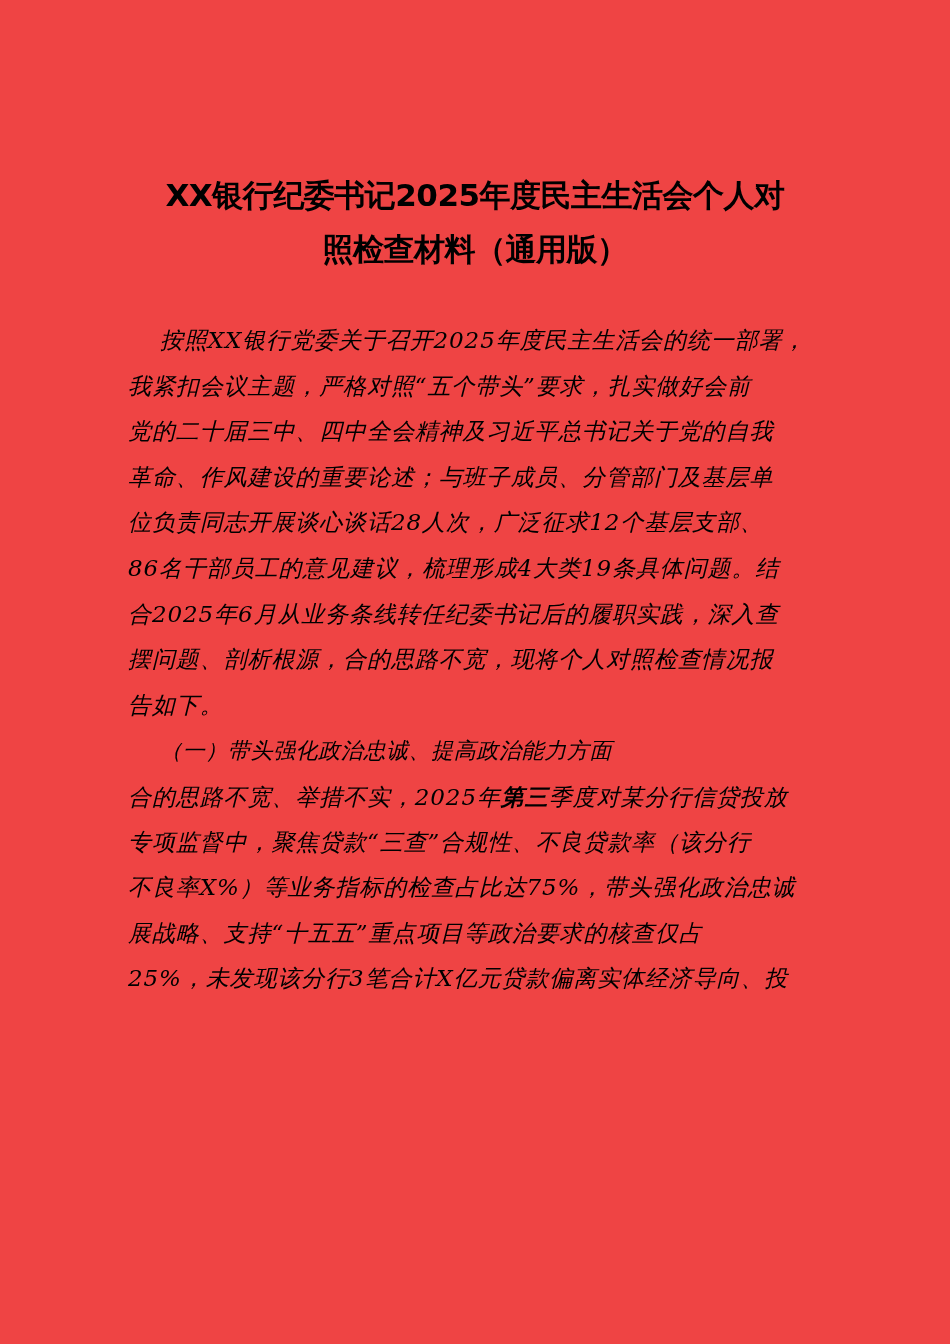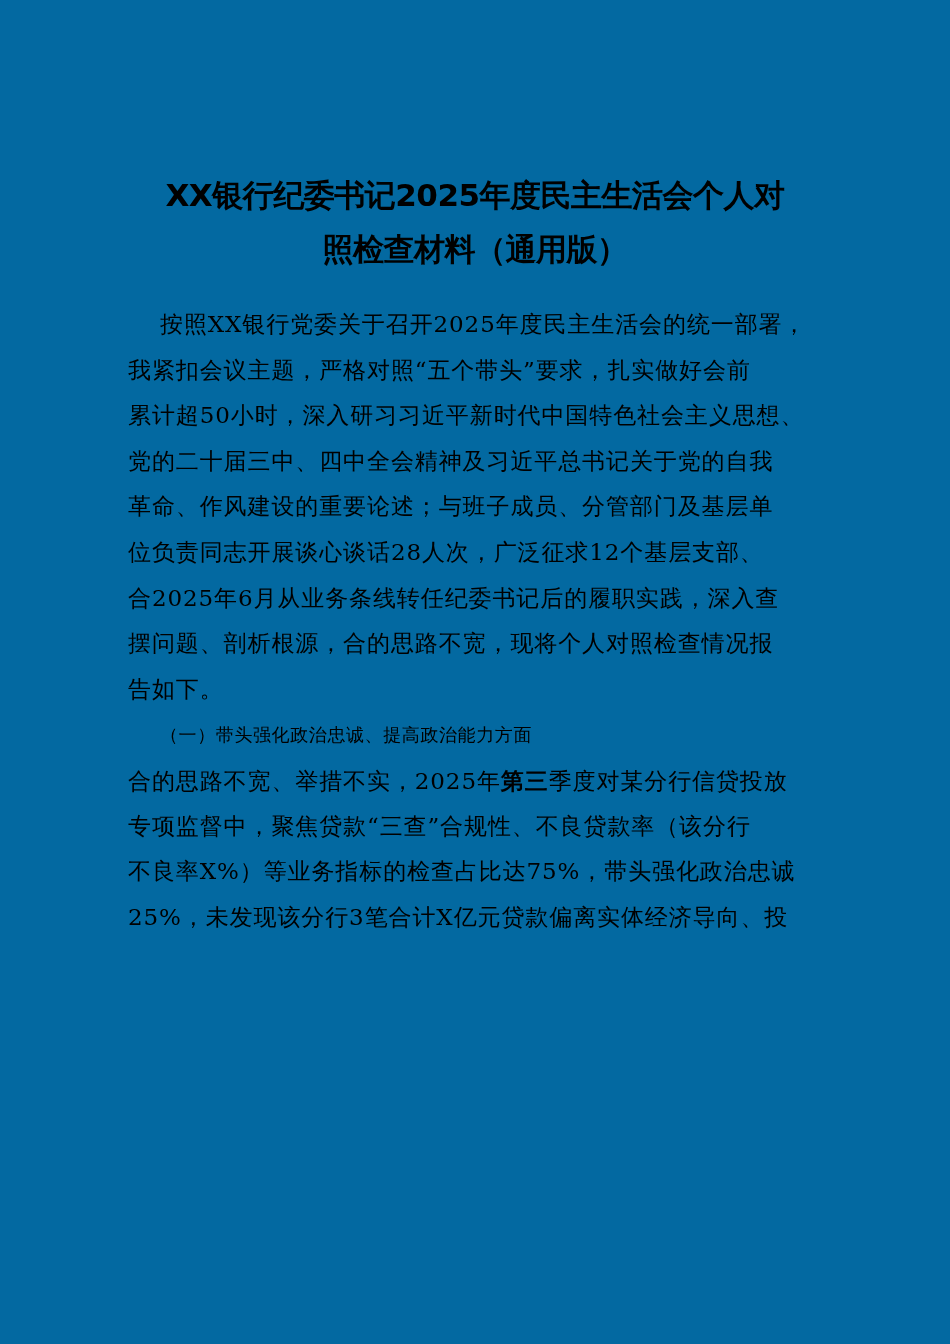--- a/index.html
+++ b/index.html
@@ -14,21 +14,21 @@
       overflow: hidden;
       font-family: "DejaVu Serif", "Liberation Serif", serif;
       color: #000000;
     }
     .page {
       position: absolute;
       left: 0;
       top: 0;
       width: 950px;
       height: 1344px;
-      background: #0369a1;
+      background: #ef4444;
     }
     .title {
       position: absolute;
       left: 100px;
       width: 750px;
       top: 168px;
       text-align: center;
       font-family: "DejaVu Sans", "Liberation Sans", sans-serif;
       font-weight: bold;
       font-size: 31px;
@@ -36,42 +36,43 @@
       letter-spacing: -0.5px;
     }
     .title .tl {
       display: block;
       white-space: nowrap;
     }
     .body {
       position: absolute;
       left: 128px;
       width: 715px;
-      top: 302px;
+      top: 318px;
+      font-style: italic;
     }
     .line {
       display: block;
       white-space: nowrap;
       font-size: 23px;
       line-height: 45.6px;
       height: 45.6px;
       letter-spacing: 0.9px;
       font-family: "DejaVu Serif", "Liberation Serif", serif;
     }
     .indent {
       padding-left: 32px;
     }
     .h1 {
       font-family: "DejaVu Sans", "Liberation Sans", sans-serif;
       font-size: 22px;
       letter-spacing: 0.2px;
       padding-left: 32px;
     }
     .h2 {
-      font-size: 18px;
+      font-size: 22px;
       padding-left: 32px;
       letter-spacing: 0.6px;
     }
     .bold {
       font-weight: bold;
     }
   </style>
 </head>
 <body>
 
@@ -79,32 +80,33 @@
 
   <div class="title">
     <span class="tl">XX银行纪委书记2025年度民主生活会个人对</span>
     <span class="tl">照检查材料（通用版）</span>
   </div>
 
   <div class="body">
     <div>
       <span class="line indent">按照XX银行党委关于召开2025年度民主生活会的统一部署，</span>
       <span class="line">我紧扣会议主题，严格对照“五个带头”要求，扎实做好会前</span>
-      <span class="line">累计超50小时，深入研习习近平新时代中国特色社会主义思想、</span>
       <span class="line">党的二十届三中、四中全会精神及习近平总书记关于党的自我</span>
       <span class="line">革命、作风建设的重要论述；与班子成员、分管部门及基层单</span>
       <span class="line">位负责同志开展谈心谈话28人次，广泛征求12个基层支部、</span>
+      <span class="line">86名干部员工的意见建议，梳理形成4大类19条具体问题。结</span>
       <span class="line">合2025年6月从业务条线转任纪委书记后的履职实践，深入查</span>
       <span class="line">摆问题、剖析根源，合的思路不宽，现将个人对照检查情况报</span>
       <span class="line">告如下。</span>
     </div>
 
     <span class="line h2">（一）带头强化政治忠诚、提高政治能力方面</span>
 
     <div>
       <span class="line"><span>合的思路不宽、举措不实，2025年</span><span class="bold">第三</span><span>季度对某分行信贷投放</span></span>
       <span class="line">专项监督中，聚焦贷款“三查”合规性、不良贷款率（该分行</span>
       <span class="line">不良率X%）等业务指标的检查占比达75%，带头强化政治忠诚</span>
+      <span class="line">展战略、支持“十五五”重点项目等政治要求的核查仅占</span>
       <span class="line">25%，未发现该分行3笔合计X亿元贷款偏离实体经济导向、投</span>
     </div>
   </div>
 
 </div>
 
 </body></html>

